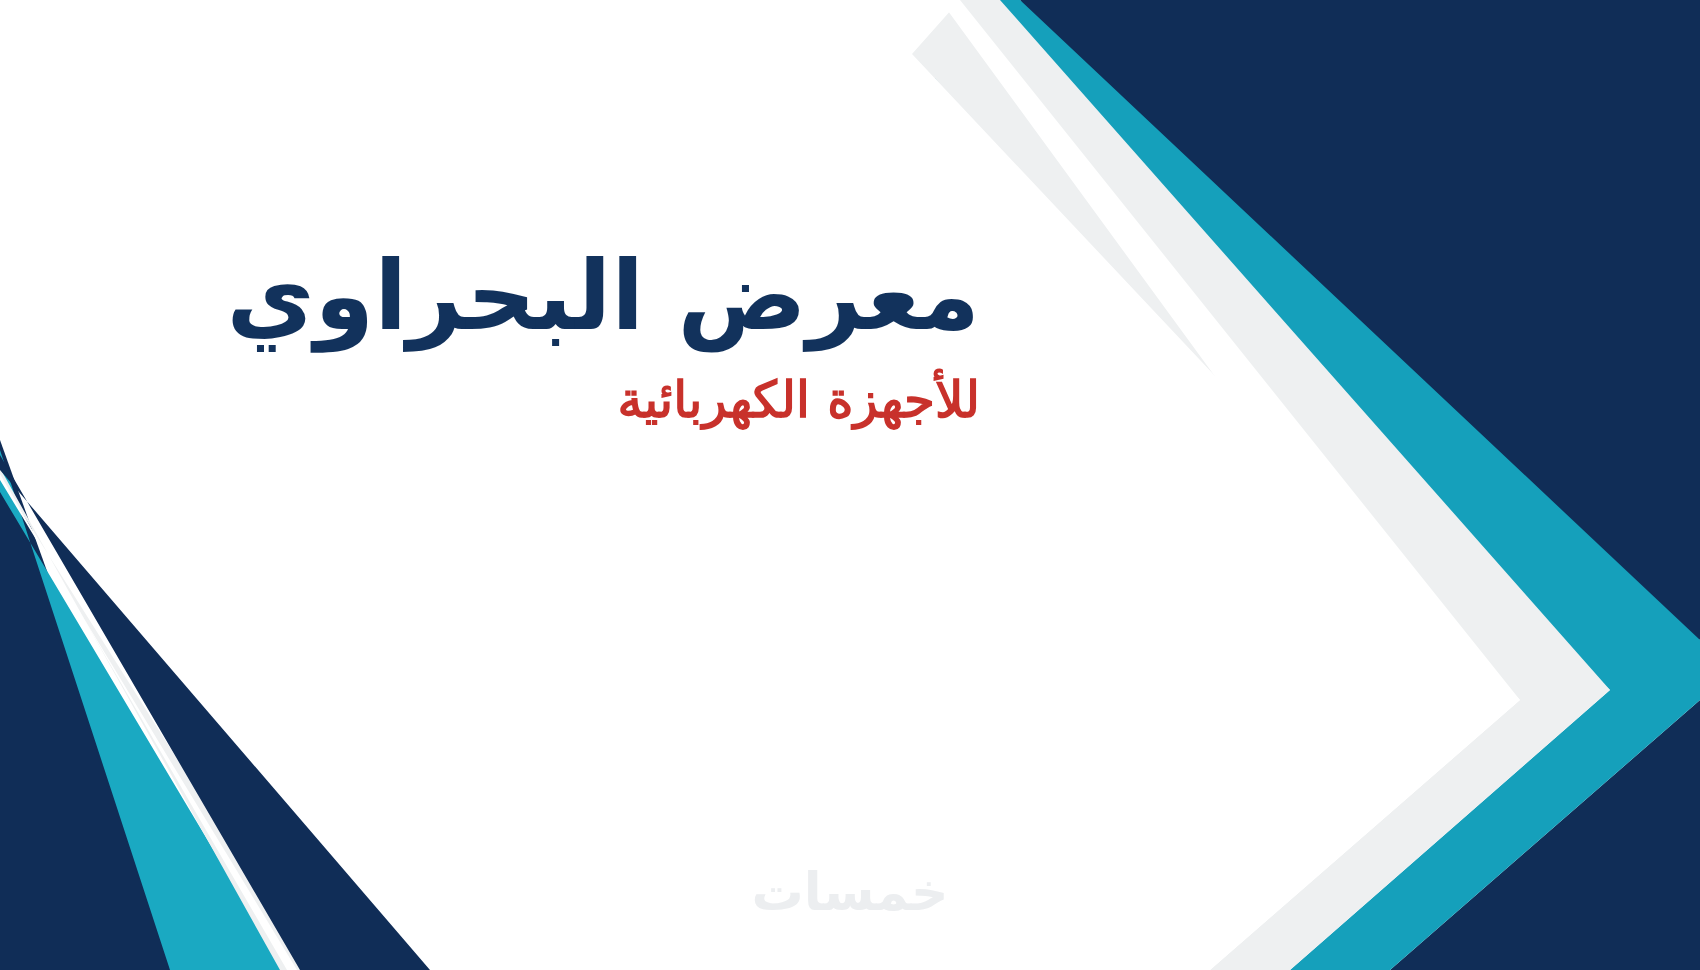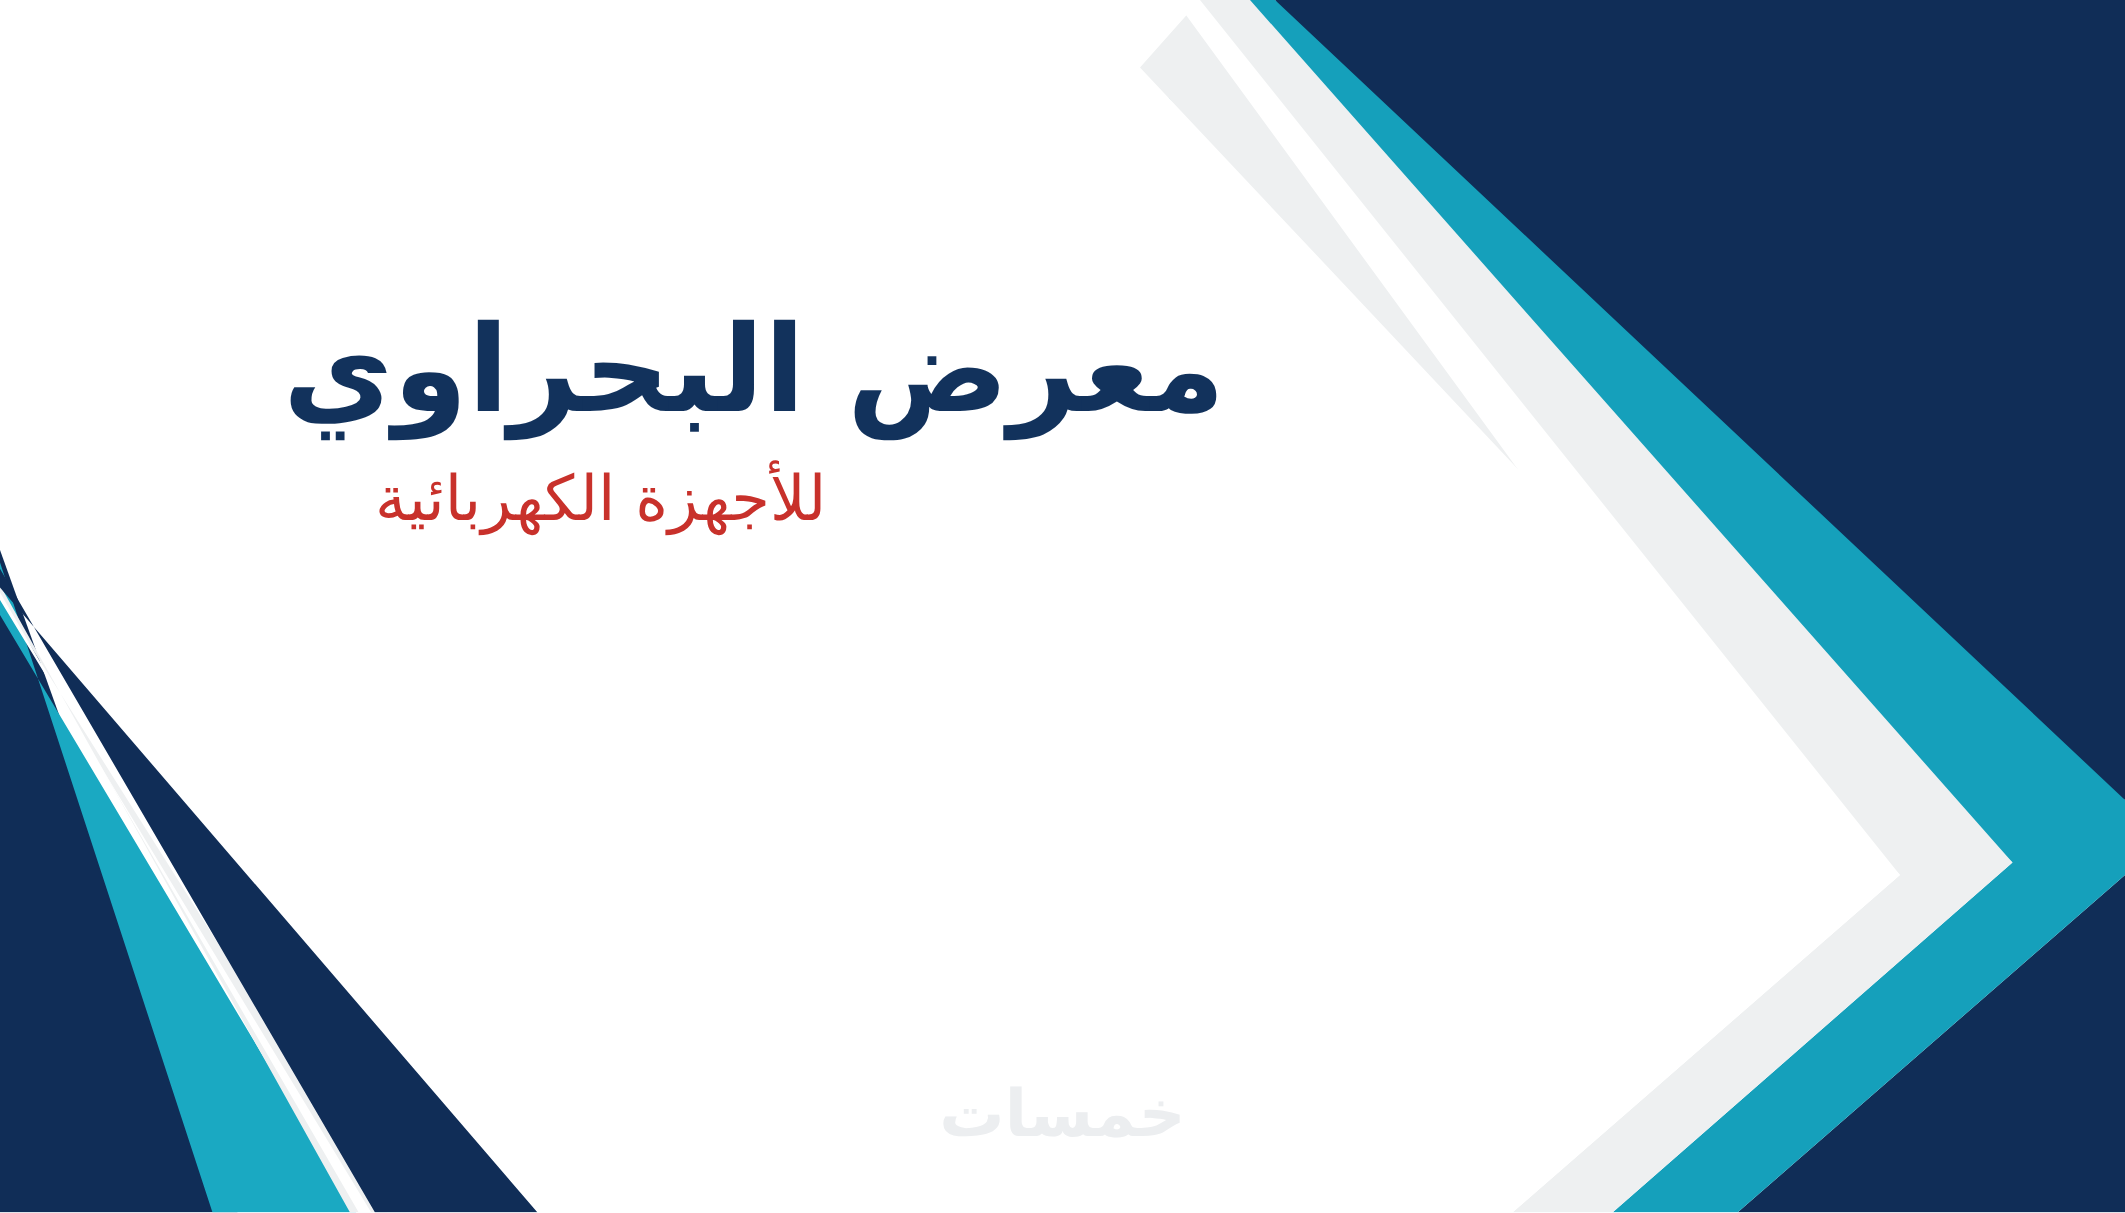--- a/index.html
+++ b/index.html
@@ -28,21 +28,21 @@
     height: 970px;
     display: block;
   }
 
   
   #brand-text-block {
     position: absolute;
     left: 300px;
     top: 240px;
     width: 680px;
-    text-align: left;
+    text-align: right;
     direction: rtl;
     z-index: 5;
   }
 
   #brand-title {
     display: block;
     font-family: "DejaVu Sans", "Liberation Sans", sans-serif;
     font-weight: 700;
     font-size: 96px;
     line-height: 1.18;
@@ -50,21 +50,21 @@
     color: #12325c;
     margin: 0;
     white-space: nowrap;
     direction: rtl;
     unicode-bidi: isolate;
   }
 
   #brand-subtitle {
     display: block;
     font-family: "DejaVu Serif", "Liberation Serif", serif;
-    font-weight: 400;
+    font-weight: 700;
     font-size: 50px;
     line-height: 1.3;
     color: #c8312b;
     margin: 14px 0 0 0;
     white-space: nowrap;
     direction: rtl;
     unicode-bidi: isolate;
   }
 
   

